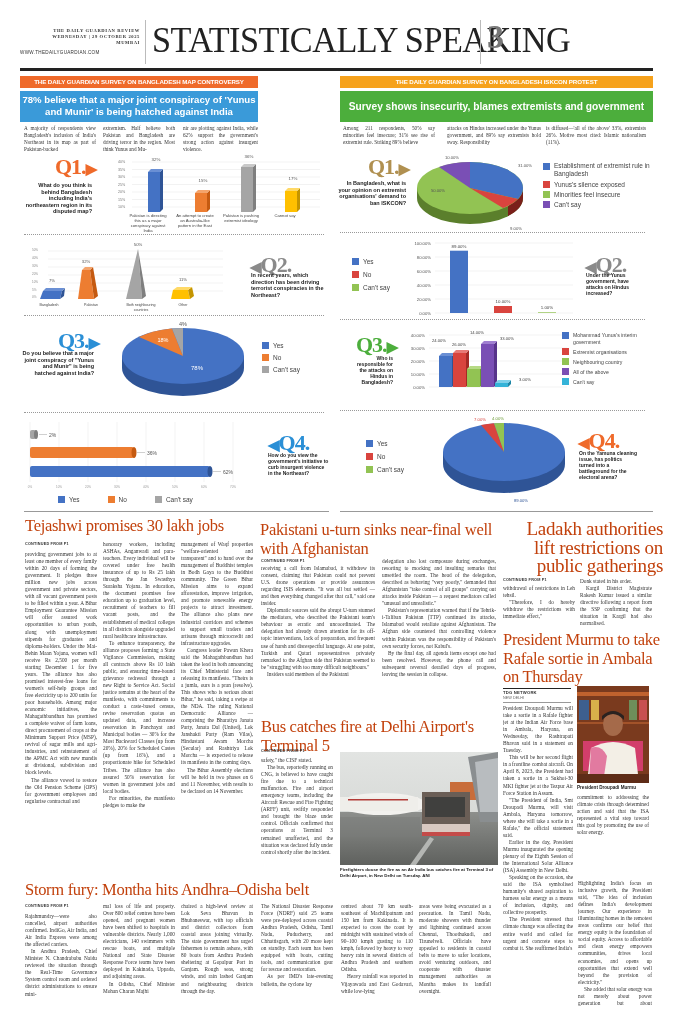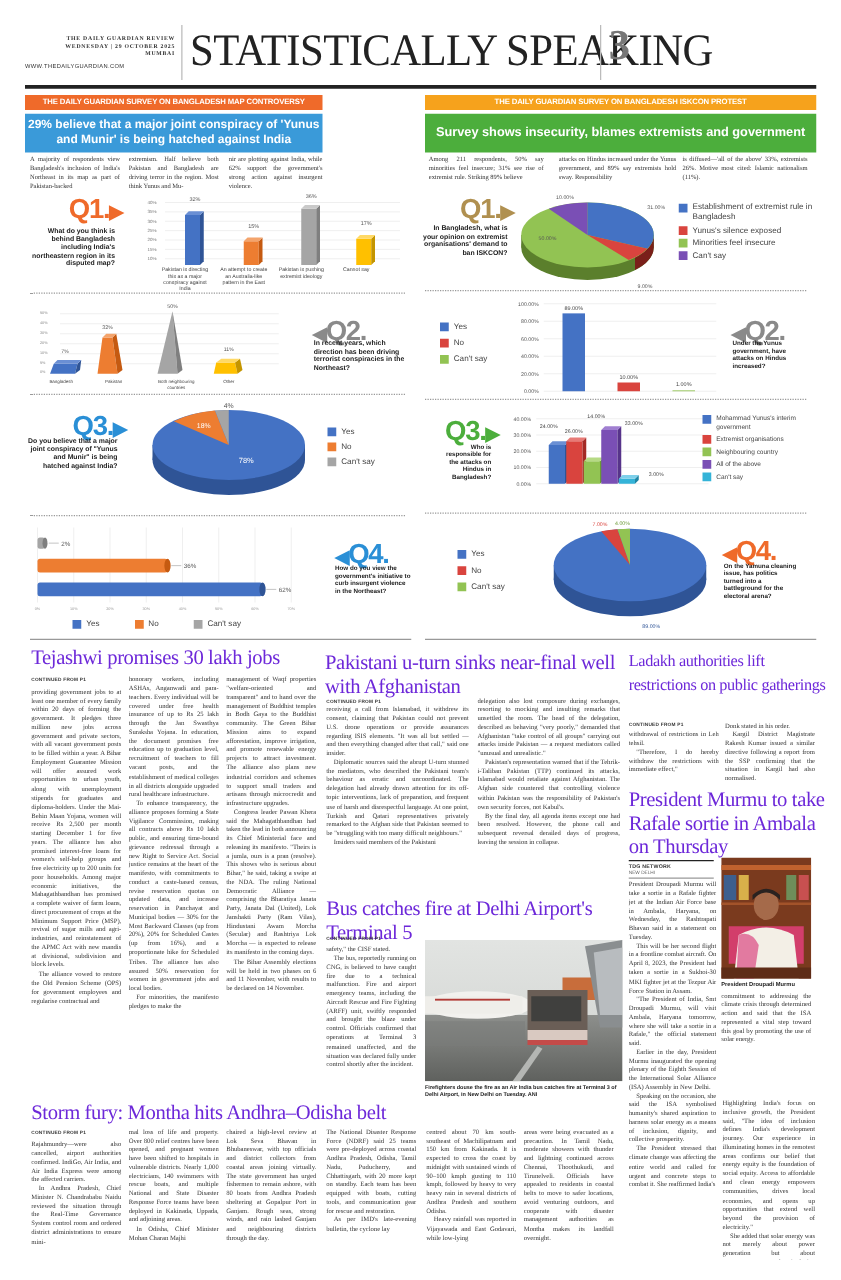--- a/index.html
+++ b/index.html
@@ -14,30 +14,30 @@
   .mast-title { left: 152px; top: 20px; font-size: 36px; letter-spacing: -0.5px; color: #222; line-height: 40px; transform: scaleX(0.95); transform-origin: left; }
   .mast-div2 { left: 480px; top: 20px; width: 1px; height: 44px; background: #bbb; }
   .mast-page { left: 487px; top: 18px; font-size: 34px; color: #777; font-weight: bold; }
   .mast-rule { left: 20px; top: 68px; width: 633px; height: 3px; background: #222; }
 
   .band { top: 76px; height: 12px; color: #fff; font-size: 6.2px; text-align: center; line-height: 12px; font-weight: bold; font-family: "Liberation Sans", sans-serif; letter-spacing: -0.1px; }
   .head-box { color: #fff; font-family: "Liberation Sans", sans-serif; font-weight: bold; text-align: center; }
 
   .intro { font-size: 5.2px; line-height: 7px; color: #333; text-align: justify; }
 
-  .qnum { font-family: Liberation Sans, sans-serif; font-weight: bold; font-size: 22px; letter-spacing: -1px; }
+  .qnum { font-family: Liberation Serif, serif; font-weight: bold; font-size: 22px; letter-spacing: -1px; }
   .qtext { font-family: "Liberation Sans", sans-serif; font-size: 5.5px; line-height: 6.6px; color: #222; font-weight: bold; }
   .dotted { height: 0; border-top: 1px dotted #999; }
 
   .axis { font-family: "Liberation Sans", sans-serif; font-size: 3.6px; color: #666; }
   .lbl { font-family: "Liberation Sans", sans-serif; font-size: 4.2px; color: #444; text-align: center; line-height: 5px; }
   .leg { font-family: "Liberation Sans", sans-serif; font-size: 6.5px; color: #444; display: flex; align-items: center; gap: 4px; }
   .sw { width: 7px; height: 7px; display: inline-block; }
 
-  .hl { font-family: "Liberation Serif", serif; color: #6d28d9; letter-spacing: -0.3px; }
+  .hl { font-family: "Liberation Serif", serif; color: #c2410c; letter-spacing: -0.3px; }
   .cont { font-family: "Liberation Sans", sans-serif; font-weight: bold; font-size: 3.8px; color: #333; letter-spacing: 0.2px; }
   .col { font-size: 5.3px; line-height: 7.05px; color: #333; text-align: justify; hyphens: auto; }
   .col p { text-indent: 0; }
   .col p + p { text-indent: 6px; }
   .caption { font-family: "Liberation Sans", sans-serif; font-weight: bold; font-size: 4.6px; line-height: 6px; color: #222; }
 </style>
 </head>
 <body>
 
 <div>
@@ -48,21 +48,21 @@
   </div>
   <div class="abs mast-url">WWW.THEDAILYGUARDIAN.COM</div>
   <div class="abs mast-div1"></div>
   <div class="abs mast-title">STATISTICALLY SPEAKING</div>
   <div class="abs mast-div2"></div>
   <div class="abs mast-page">3</div>
   <div class="abs mast-rule"></div>
 </div>
 
 <div class="abs band" style="left:20px;width:238px;background:#ef6a2a;">THE DAILY GUARDIAN SURVEY ON BANGLADESH MAP CONTROVERSY</div>
-<div class="abs head-box" style="left:20px;top:91px;width:238px;height:31px;background:#3a9ad9;font-size:9.6px;line-height:12px;padding-top:3px;">29% believe that a major joint conspiracy of 'Yunus and Munir' is being hatched against India</div>
+<div class="abs head-box" style="left:20px;top:91px;width:238px;height:31px;background:#3a9ad9;font-size:9.6px;line-height:12px;padding-top:3px;">78% believe that a major joint conspiracy of 'Yunus and Munir' is being hatched against India</div>
 
 <div class="abs intro" style="left:24px;top:125px;width:72px;">A majority of respondents view Bangladesh's inclusion of India's Northeast in its map as part of Pakistan-backed</div>
 <div class="abs intro" style="left:103px;top:125px;width:72px;">extremism. Half believe both Pakistan and Bangladesh are driving terror in the region. Most think Yunus and Mu-</div>
 <div class="abs intro" style="left:183px;top:125px;width:75px;">nir are plotting against India, while 62% support the government's strong action against insurgent violence.</div>
 
 <div class="abs qnum" style="left:55px;top:154px;color:#ef6a2a;"><span>Q1.</span><span style="font-size:15px;">▶</span></div>
 <div class="abs qtext" style="left:22px;top:182px;width:70px;text-align:right;">What do you think is behind Bangladesh including India's northeastern region in its disputed map?</div>
 <svg class="abs" style="left:110px;top:152px;" width="220" height="75">
   <g stroke="#e5e5e5" stroke-width="0.5">
     <line x1="22" y1="10" x2="210" y2="10"></line>
@@ -487,21 +487,21 @@
   <path d="M135 10 L158 6 L158 60 L140 60 Z" fill="#b8bcbf"></path>
   <rect x="82" y="40" width="48" height="40" fill="#6a5e56"></rect>
   <rect x="85" y="45" width="40" height="20" fill="#40403e"></rect>
   <rect x="82" y="72" width="48" height="8" fill="#d9c9c1"></rect>
   <rect x="82" y="80" width="48" height="4" fill="#c44b49"></rect>
   <path d="M70 113 L90 85 L94 87 L76 113 Z" fill="#b4b6b3"></path>
   <rect x="0" y="65" width="80" height="20" fill="#7a7c79" opacity="0.5"></rect>
 </svg>
 <div class="abs caption" style="left:340px;top:867px;width:160px;font-size:4.4px;line-height:5.6px;">Firefighters douse the fire as an Air India bus catches fire at Terminal 3 of Delhi Airport, in New Delhi on Tuesday. ANI</div>
 
-<div class="abs hl" style="left:503px;top:520px;width:160px;font-size:13px;line-height:18.5px;">Ladakh authorities lift restrictions on public gatherings</div>
+<div class="abs hl" style="left:503px;top:520px;width:160px;font-size:19px;line-height:18.5px;text-align:right;">Ladakh authorities lift restrictions on public gatherings</div>
 <div class="abs cont" style="left:503px;top:578px;">CONTINUED FROM P1</div>
 <div class="abs col" style="left:503px;top:585px;width:72px;height:42px;overflow:hidden;">
   <p>withdrawal of restrictions in Leh tehsil.</p>
     <p>"Therefore, I do hereby withdraw the restrictions with immediate effect,"</p>
 </div>
 <div class="abs col" style="left:580px;top:578px;width:72px;height:50px;overflow:hidden;">
   <p>Donk stated in his order.</p>
     <p>Kargil District Magistrate Rakesh Kumar issued a similar directive following a report from the SSP confirming that the situation in Kargil had also normalised.</p>
 </div>
 

